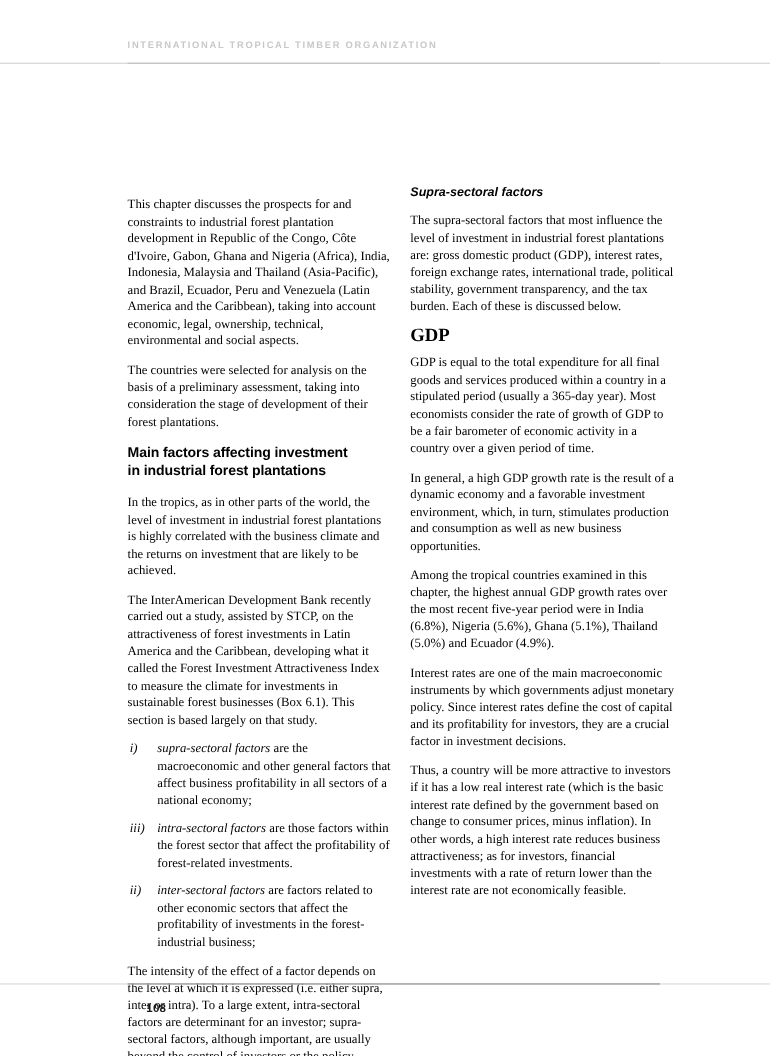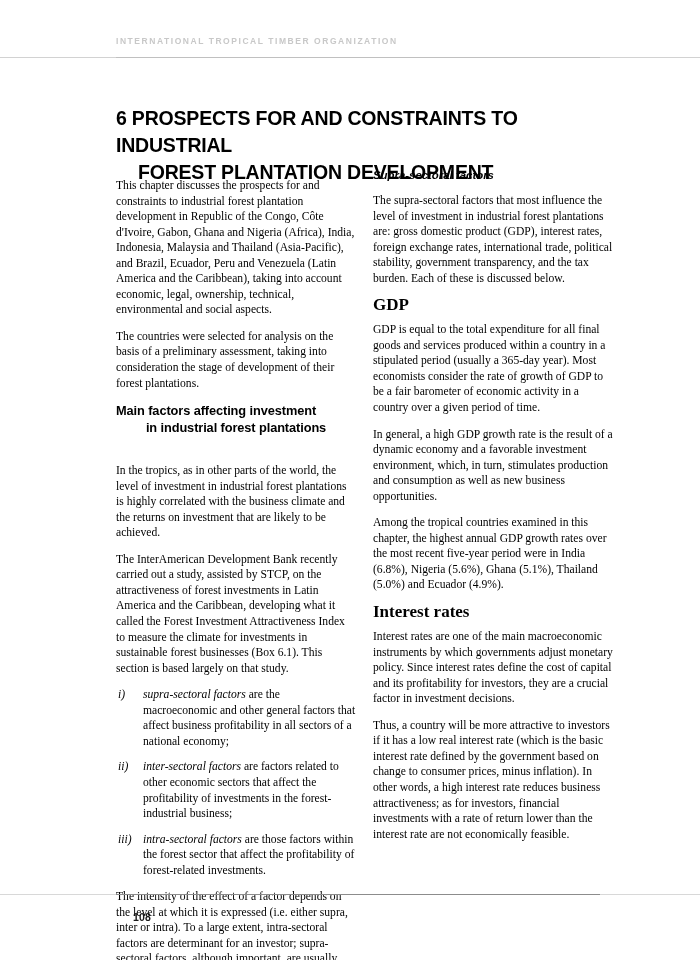--- a/index.html
+++ b/index.html
@@ -84,24 +84,24 @@
 
   p.body {
     margin: 10px 0 11px 0;
   }
 
   h2.sans-head {
     font-family: "Liberation Sans", sans-serif;
     font-weight: bold;
     font-size: 12.8px;
     line-height: 17px;
-    margin: 11px 0 27px 0;
+    margin: 11px 0 13px 0;
     letter-spacing: -0.1px;
   }
-  h2.sans-head .l2 { display: block; text-align: center; }
+  h2.sans-head .l2 { display: block; }
 
   h3.sans-italic-head {
     font-family: "Liberation Sans", sans-serif;
     font-weight: bold;
     font-style: italic;
     font-size: 11.4px;
     line-height: 15px;
     margin: 0 0 10px 0;
   }
 
@@ -165,24 +165,20 @@
 </style>
 </head>
 <body>
 
 <div class="page">
 
   <div class="running-header">INTERNATIONAL TROPICAL TIMBER ORGANIZATION</div>
   <div class="header-rule"></div>
   <div class="header-rule-dark"></div>
 
-  <h1 class="chapter-title">
-    <span>6 PROSPECTS FOR AND CONSTRAINTS TO INDUSTRIAL</span>
-    <span class="line2">FOREST PLANTATION DEVELOPMENT</span>
-  </h1>
 
   <div class="col col-left">
 
     <p class="body">This chapter discusses the prospects for and constraints to industrial forest plantation development in Republic of the Congo, Côte d'Ivoire, Gabon, Ghana and Nigeria (Africa), India, Indonesia, Malaysia and Thailand (Asia-Pacific), and Brazil, Ecuador, Peru and Venezuela (Latin America and the Caribbean), taking into account economic, legal, ownership, technical, environmental and social aspects.</p>
 
     <p class="body">The countries were selected for analysis on the basis of a preliminary assessment, taking into consideration the stage of development of their forest plantations.</p>
 
     <h2 class="sans-head">
       <span>Main factors affecting investment</span>
       <span class="l2">in industrial forest plantations</span>
@@ -192,47 +188,46 @@
 
     <p class="body">The InterAmerican Development Bank recently carried out a study, assisted by STCP, on the attractiveness of forest investments in Latin America and the Caribbean, developing what it called the Forest Investment Attractiveness Index to measure the climate for investments in sustainable forest businesses (Box 6.1). This section is based largely on that study.</p>
 
 
     <ol class="roman-list">
       <li>
         <span class="marker">i)</span>
         <em>supra-sectoral factors</em><span> are the macroeconomic and other general factors that affect business profitability in all sectors of a national economy;</span>
       </li>
       <li>
+        <span class="marker">iii)</span>
+        <em>intra-sectoral factors</em><span> are those factors within the forest sector that affect the profitability of forest-related investments.</span>
+      </li>
+      <li>
         <span class="marker">ii)</span>
         <em>inter-sectoral factors</em><span> are factors related to other economic sectors that affect the profitability of investments in the forest-industrial business;</span>
       </li>
-      <li>
-        <span class="marker">iii)</span>
-        <em>intra-sectoral factors</em><span> are those factors within the forest sector that affect the profitability of forest-related investments.</span>
-      </li>
     </ol>
 
     <p class="body">The intensity of the effect of a factor depends on the level at which it is expressed (i.e. either supra, inter or intra). To a large extent, intra-sectoral factors are determinant for an investor; supra-sectoral factors, although important, are usually beyond the control of investors or the policy settings within the forest sector.</p>
   </div>
 
   <div class="col col-right">
 
     <h3 class="sans-italic-head">Supra-sectoral factors</h3>
 
     <p class="body">The supra-sectoral factors that most influence the level of investment in industrial forest plantations are: gross domestic product (GDP), interest rates, foreign exchange rates, international trade, political stability, government transparency, and the tax burden. Each of these is discussed below.</p>
 
     <h4 class="serif-head">GDP</h4>
 
     <p class="body">GDP is equal to the total expenditure for all final goods and services produced within a country in a stipulated period (usually a 365-day year). Most economists consider the rate of growth of GDP to be a fair barometer of economic activity in a country over a given period of time.</p>
 
     <p class="body">In general, a high GDP growth rate is the result of a dynamic economy and a favorable investment environment, which, in turn, stimulates production and consumption as well as new business opportunities.</p>
 
     <p class="body">Among the tropical countries examined in this chapter, the highest annual GDP growth rates over the most recent five-year period were in India (6.8%), Nigeria (5.6%), Ghana (5.1%), Thailand (5.0%) and Ecuador (4.9%).</p>
 
-    <h4 class="serif-head">Interest rates</h4>
 
     <p class="body">Interest rates are one of the main macroeconomic instruments by which governments adjust monetary policy. Since interest rates define the cost of capital and its profitability for investors, they are a crucial factor in investment decisions.</p>
 
     <p class="body">Thus, a country will be more attractive to investors if it has a low real interest rate (which is the basic interest rate defined by the government based on change to consumer prices, minus inflation). In other words, a high interest rate reduces business attractiveness; as for investors, financial investments with a rate of return lower than the interest rate are not economically feasible.</p>
 
   </div>
 
   <div class="footer-rule"></div>
   <div class="footer-rule-dark"></div>
   <div class="page-number">108</div>

